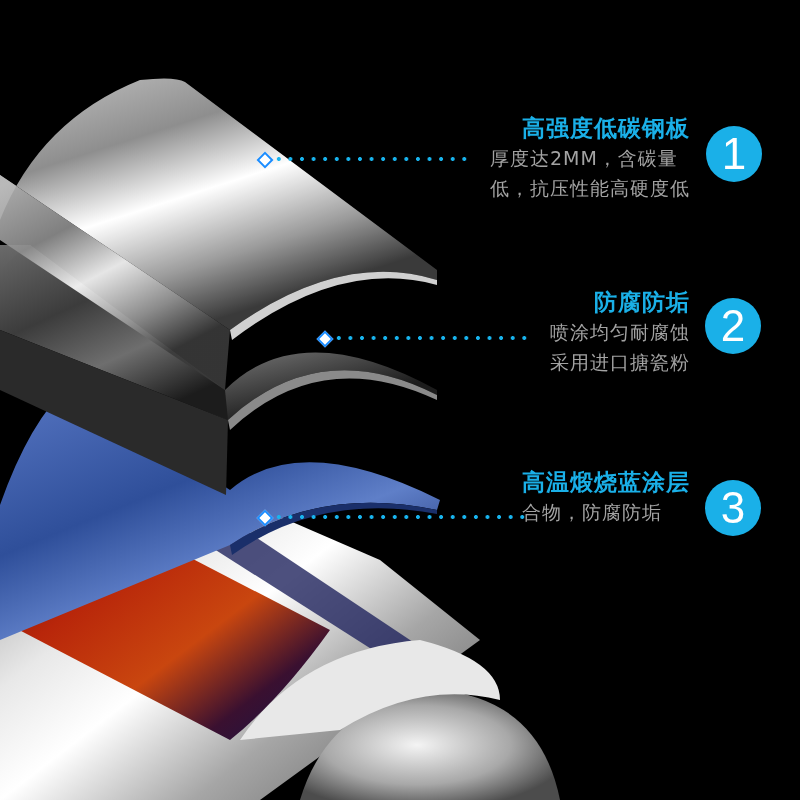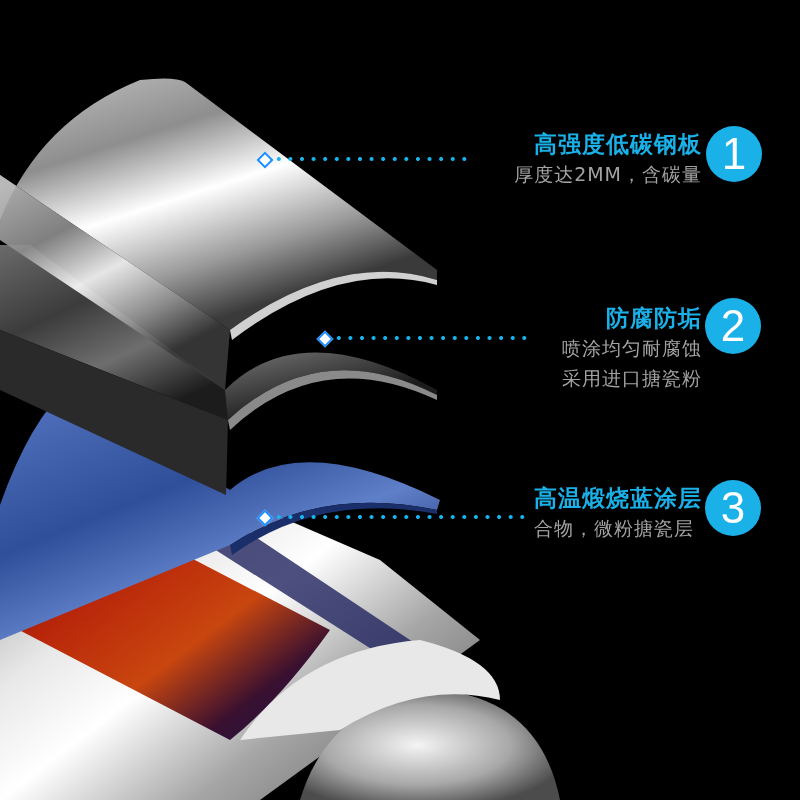--- a/index.html
+++ b/index.html
@@ -1,18 +1,18 @@
 <!DOCTYPE html>
 <html><head>
 <meta charset="utf-8">
 <style>
   html, body { margin:0; padding:0; background:#000; }
   body { width:800px; height:800px; position:relative; overflow:hidden; font-family:"DejaVu Sans", "Liberation Sans", sans-serif; }
   .art { position:absolute; left:0; top:0; width:800px; height:800px; }
-  .callout { position:absolute; right:98px; text-align:right;margin-top:16px; }
+  .callout { position:absolute; right:110px; text-align:right; }
   .callout .title { color:#1ab0e8; font-weight:bold; font-size:23px; line-height:30px; letter-spacing:1px; white-space:nowrap; }
   .callout .desc { color:#a3a3a3; font-size:19px; line-height:30px; letter-spacing:1px; white-space:nowrap; text-align:left; }
   .badge { position:absolute; width:56px; height:56px; border-radius:50%; background:#1ab0e8; color:#fff; font-family:"Liberation Sans", sans-serif; font-size:44px; line-height:56px; text-align:center; }
   .leader { position:absolute; height:8px; }
   .leader .dots { position:absolute; left:14px; right:0; top:2px; height:4px;
     background-image: radial-gradient(circle, #18b4ee 1.8px, transparent 2.2px);
     background-size:11.6px 4px; background-repeat:repeat-x; }
   .leader .diamond { position:absolute; left:0; top:-1px; width:8px; height:8px; background:#fff; border:2px solid #1a8cff; transform:rotate(45deg); }
 </style>
 </head>
@@ -91,27 +91,28 @@
   <span class="dots"></span>
 </div>
 <div class="leader" style="left:259px; top:513px; width:272px;">
   <span class="diamond"></span>
   <span class="dots"></span>
 </div>
 
 <div class="callout" style="top:113px;">
   <div class="title">高强度低碳钢板</div>
   <div class="desc">厚度达2MM，含碳量</div>
+  <div class="desc">低，抗压性能高硬度低</div>
 </div>
 <div class="badge" style="left:706px; top:126px;">1</div>
 
 <div class="callout" style="top:287px;">
   <div class="title">防腐防垢</div>
   <div class="desc">喷涂均匀耐腐蚀</div>
   <div class="desc">采用进口搪瓷粉</div>
 </div>
 <div class="badge" style="left:705px; top:298px;">2</div>
 
 <div class="callout" style="top:467px;text-decoration:underline;">
   <div class="title">高温煅烧蓝涂层</div>
-  <div class="desc">合物，微粉搪瓷层</div>
+  <div class="desc">合物，防腐防垢</div>
 </div>
 <div class="badge" style="left:705px; top:480px;">3</div>
 
 </body></html>

